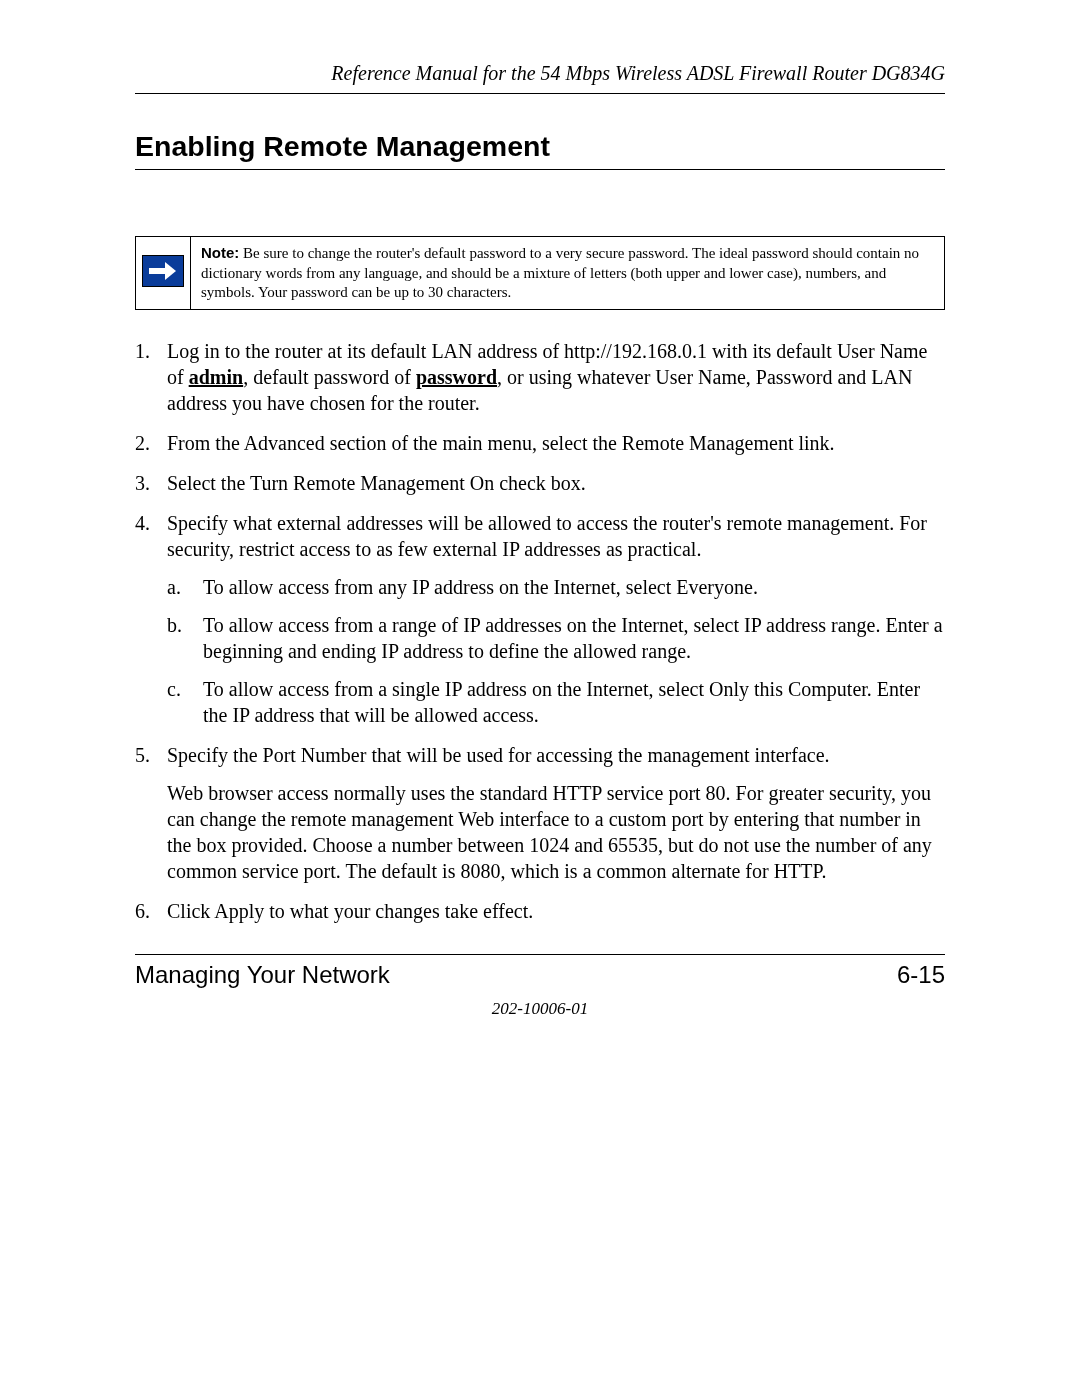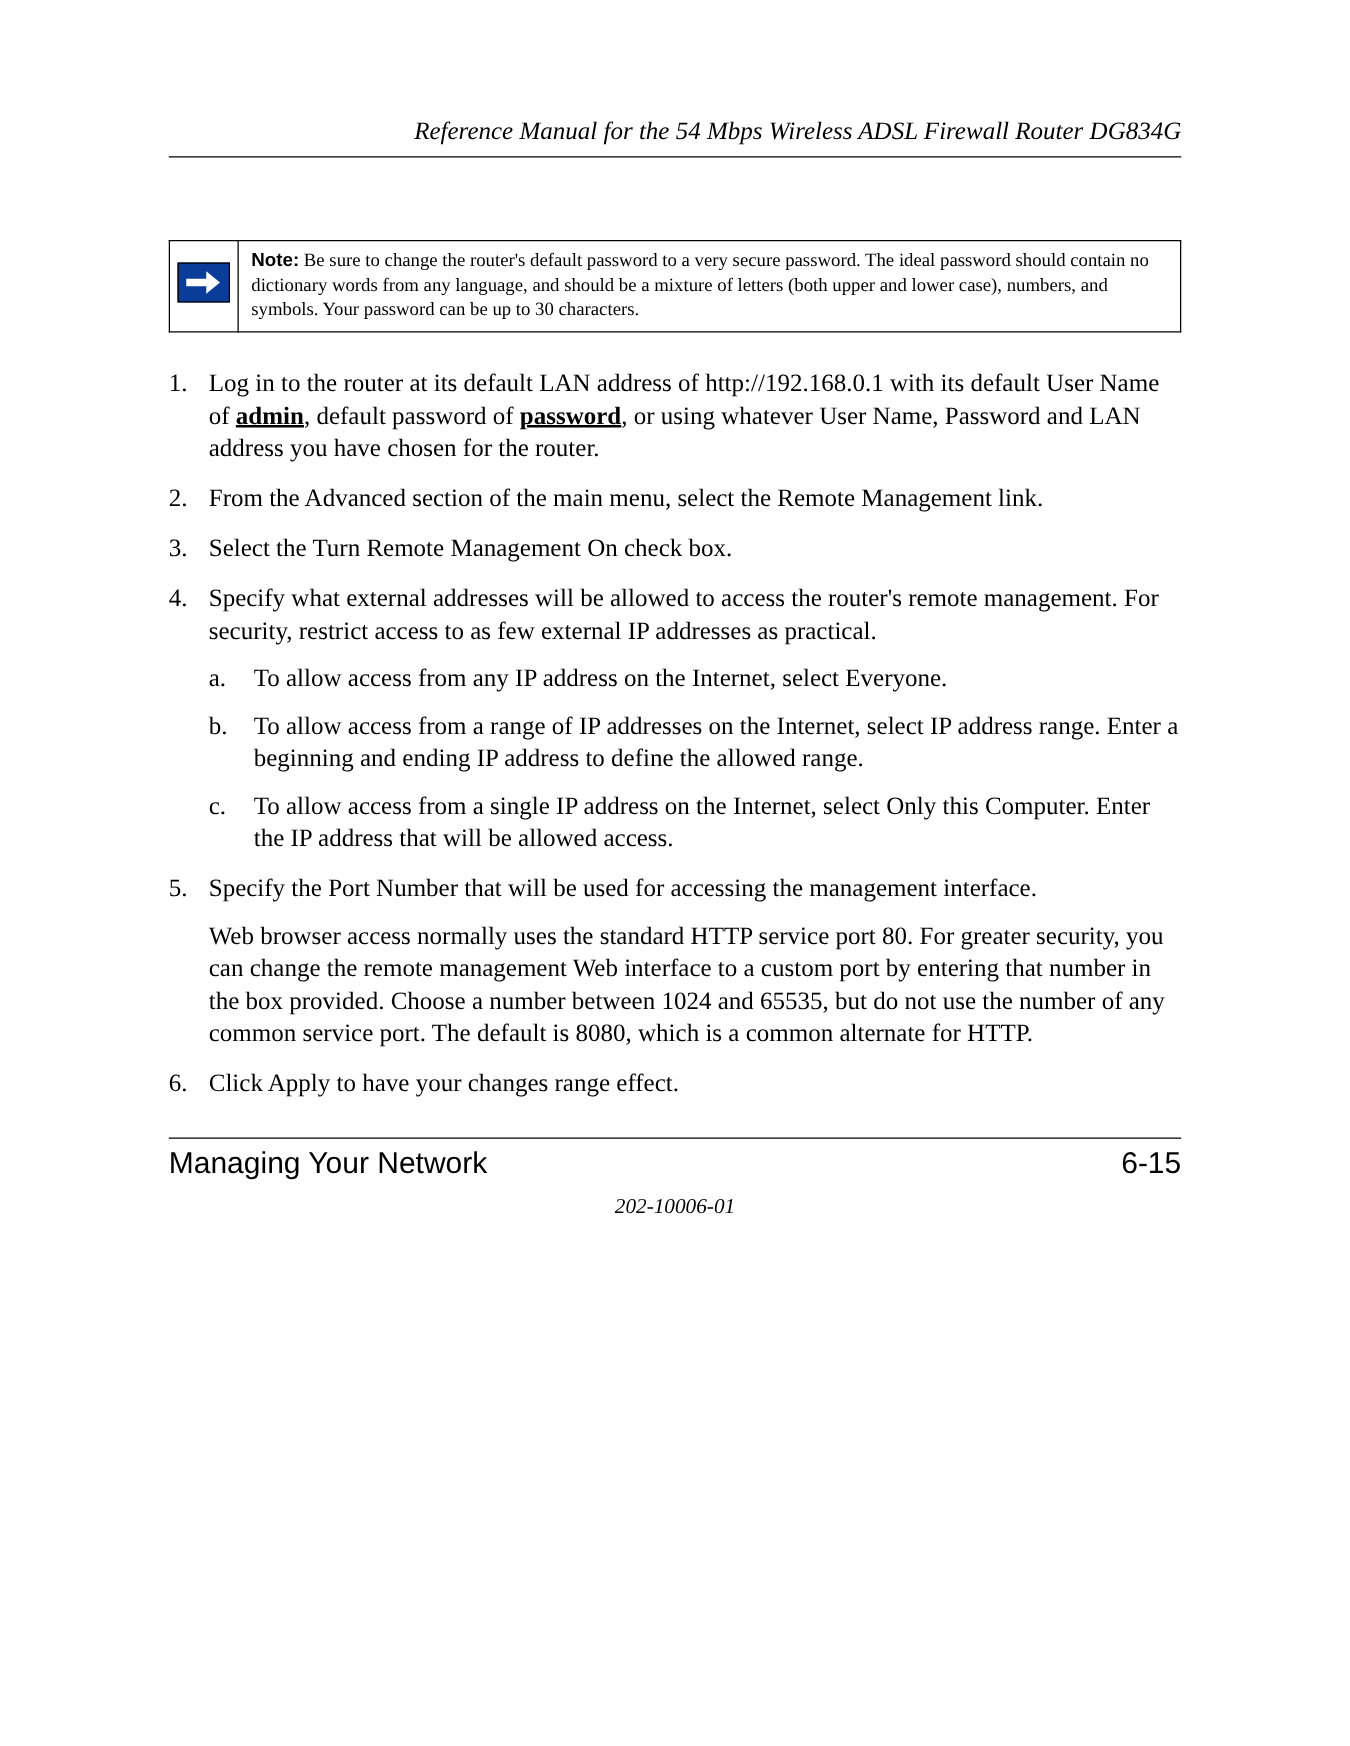--- a/index.html
+++ b/index.html
@@ -8,21 +8,21 @@
     width: 1080px;
     height: 1397px;
     background: #ffffff;
     font-family: "Times New Roman", Times, serif;
     color: #000;
   }
   .page {
     box-sizing: border-box;
     width: 1080px;
     height: 1397px;
-    padding: 94px 135px 0 135px;
+    padding: 62px 135px 0 135px;
     position: relative;
   }
   .running-header {
     font-style: italic;
     font-size: 20px;
     text-align: right;
     padding-bottom: 8px;
     border-bottom: 1px solid #000;
   }
   h1.section-title {
@@ -157,20 +157,21 @@
     font-family: "Times New Roman", Times, serif;
   }
 </style>
 </head>
 <body>
 
 <div class="page">
 
   <div class="running-header">Reference Manual for the 54 Mbps Wireless ADSL Firewall Router DG834G</div>
 
+  <h1 class="section-title">Enabling Remote Management</h1>
 
 
   <table class="note-table">
     <tbody>
         <tr>
       <td class="note-icon-cell">
         <span class="note-icon">
           <span class="bar"></span><span class="tri"></span>
         </span>
       </td>
@@ -193,21 +194,21 @@
       <ol class="substeps">
         <li>To allow access from any IP address on the Internet, select Everyone.</li>
         <li>To allow access from a range of IP addresses on the Internet, select IP address range. Enter a beginning and ending IP address to define the allowed range.</li>
         <li>To allow access from a single IP address on the Internet, select Only this Computer. Enter the IP address that will be allowed access.</li>
       </ol>
     </li>
     <li>
       <span>Specify the Port Number that will be used for accessing the management interface.</span>
       <div class="step-para">Web browser access normally uses the standard HTTP service port 80. For greater security, you can change the remote management Web interface to a custom port by entering that number in the box provided. Choose a number between 1024 and 65535, but do not use the number of any common service port. The default is 8080, which is a common alternate for HTTP.</div>
     </li>
-    <li>Click Apply to have your changes range effect.</li>
+    <li>Click Apply to what your changes take effect.</li>
   </ol>
 
   <div class="footer-rule"></div>
   <div class="footer-line">
     <span>Managing Your Network</span>
     <span>6-15</span>
   </div>
   <div class="doc-number">202-10006-01</div>
 
 </div>

